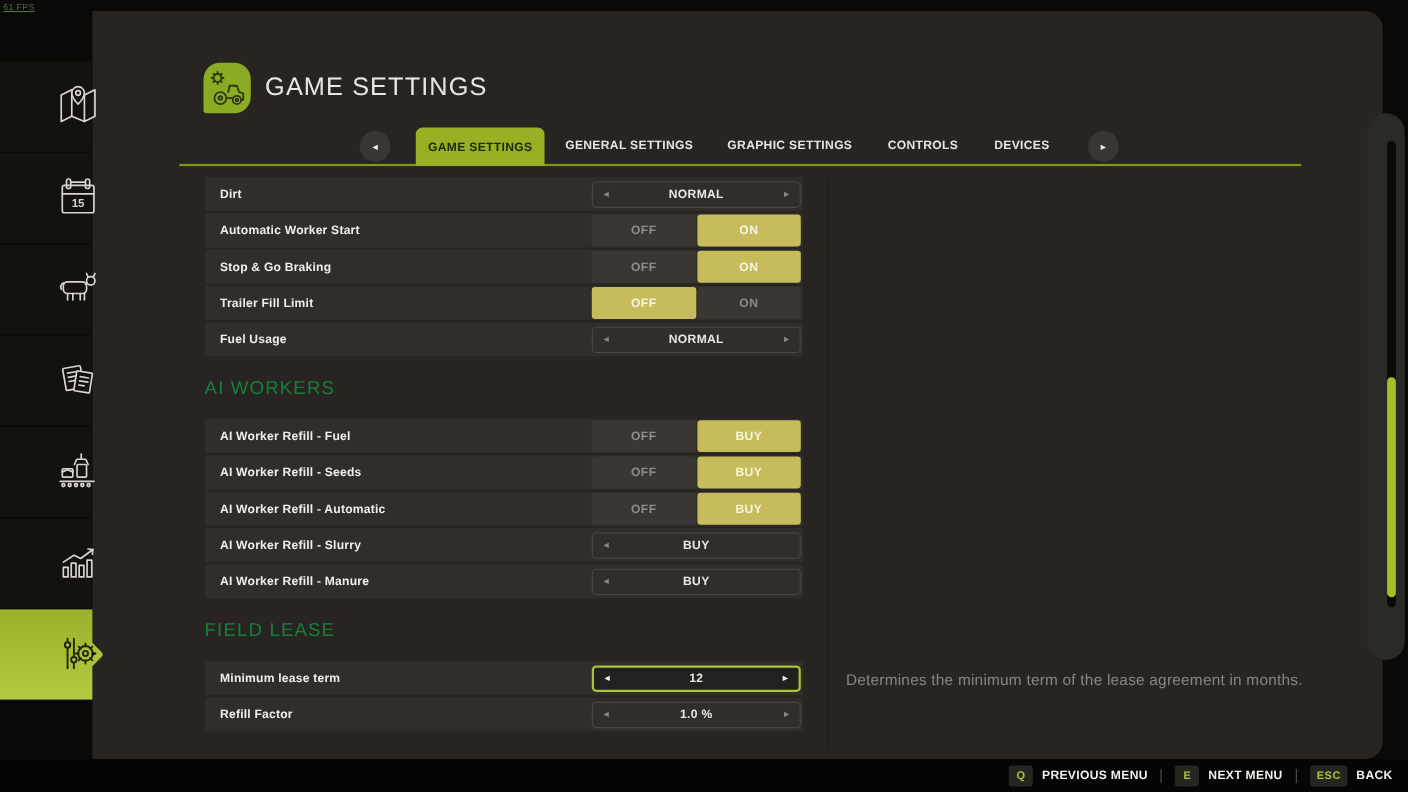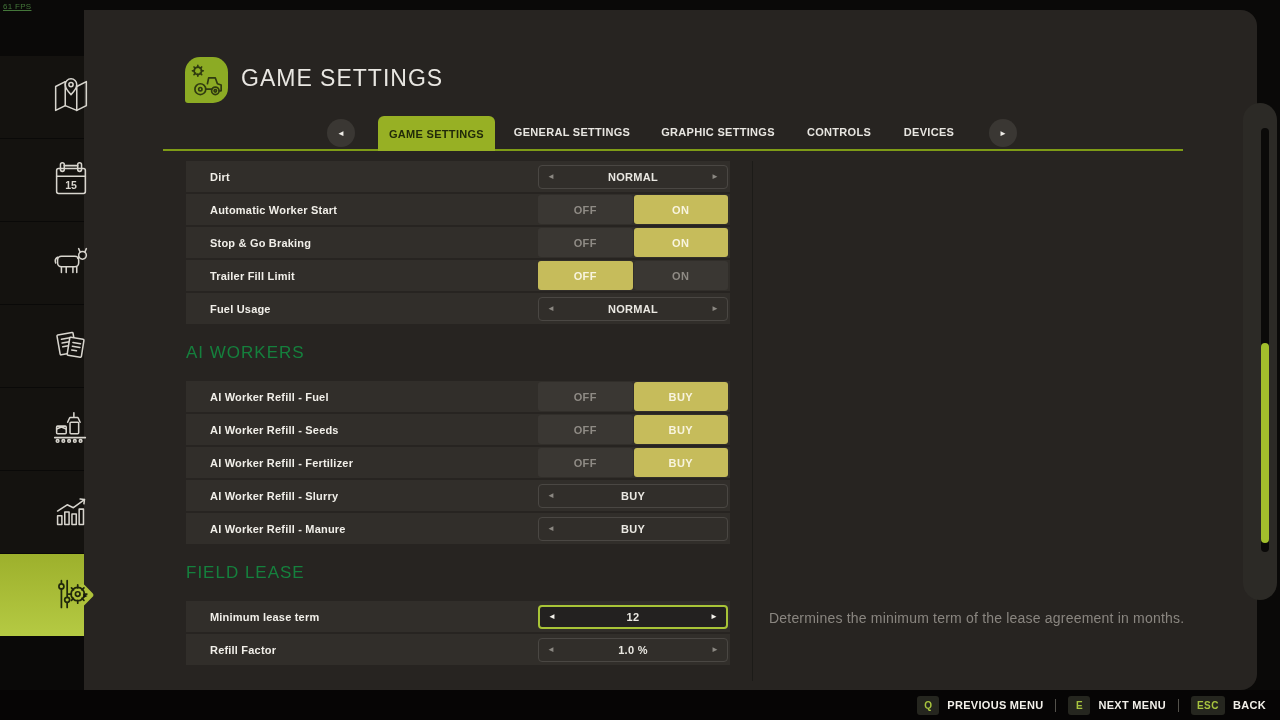--- a/index.html
+++ b/index.html
@@ -45,21 +45,21 @@
   .tab { position:absolute; top:116px; height:33px; line-height:33px; transform:translateX(-50%);
           color:#e8e6e1; font-size:11px; font-weight:700; letter-spacing:.3px;
           white-space:nowrap; cursor:pointer; }
   .tab-underline { position:absolute; left:163px; top:149px; width:1020px; height:2px;
           background:#7e9b16; }
 
   
   .rows { position:absolute; left:186px; width:544px; display:flex; flex-direction:column; gap:2px; }
   .row { height:31px; background:#312e2a; display:flex; align-items:center;
          justify-content:space-between; }
-  .row-label { margin-left:24px; font-size:11px; font-weight:700; color:#f1efe9; letter-spacing:.2px; }
+  .row-label { margin-left:14px; font-size:11px; font-weight:700; color:#f1efe9; letter-spacing:.2px; }
   .ctl { width:190px; height:100%; margin-right:2px; display:flex; align-items:center; }
 
   .selector { flex:1; position:relative; height:24px; border:1px solid #4a4743; border-radius:4px;
           display:flex; align-items:center; justify-content:space-between; padding:0 8px;
           cursor:pointer; }
   .selector .val { position:absolute; left:0; right:0; text-align:center; font-size:11px;
           font-weight:700; color:#eae8e2; letter-spacing:.3px; }
   .selector .arr { font-size:8px; color:#8b8882; z-index:1; line-height:1; }
   .selector.focused { border:2px solid #a8c437; background:#232120; }
   .selector.focused .arr { color:#f4f2ec; }
@@ -300,21 +300,21 @@
 
     <div class="row">
       <span class="row-label">AI Worker Refill - Seeds</span>
       <div class="ctl toggle">
         <button class="seg">OFF</button>
         <button class="seg active">BUY</button>
       </div>
     </div>
 
     <div class="row">
-      <span class="row-label">AI Worker Refill - Fertilizer</span>
+      <span class="row-label">AI Worker Refill - Automatic</span>
       <div class="ctl toggle">
         <button class="seg">OFF</button>
         <button class="seg active">BUY</button>
       </div>
     </div>
 
     <div class="row">
       <span class="row-label">AI Worker Refill - Slurry</span>
       <div class="ctl">
         <div class="selector left-only">

